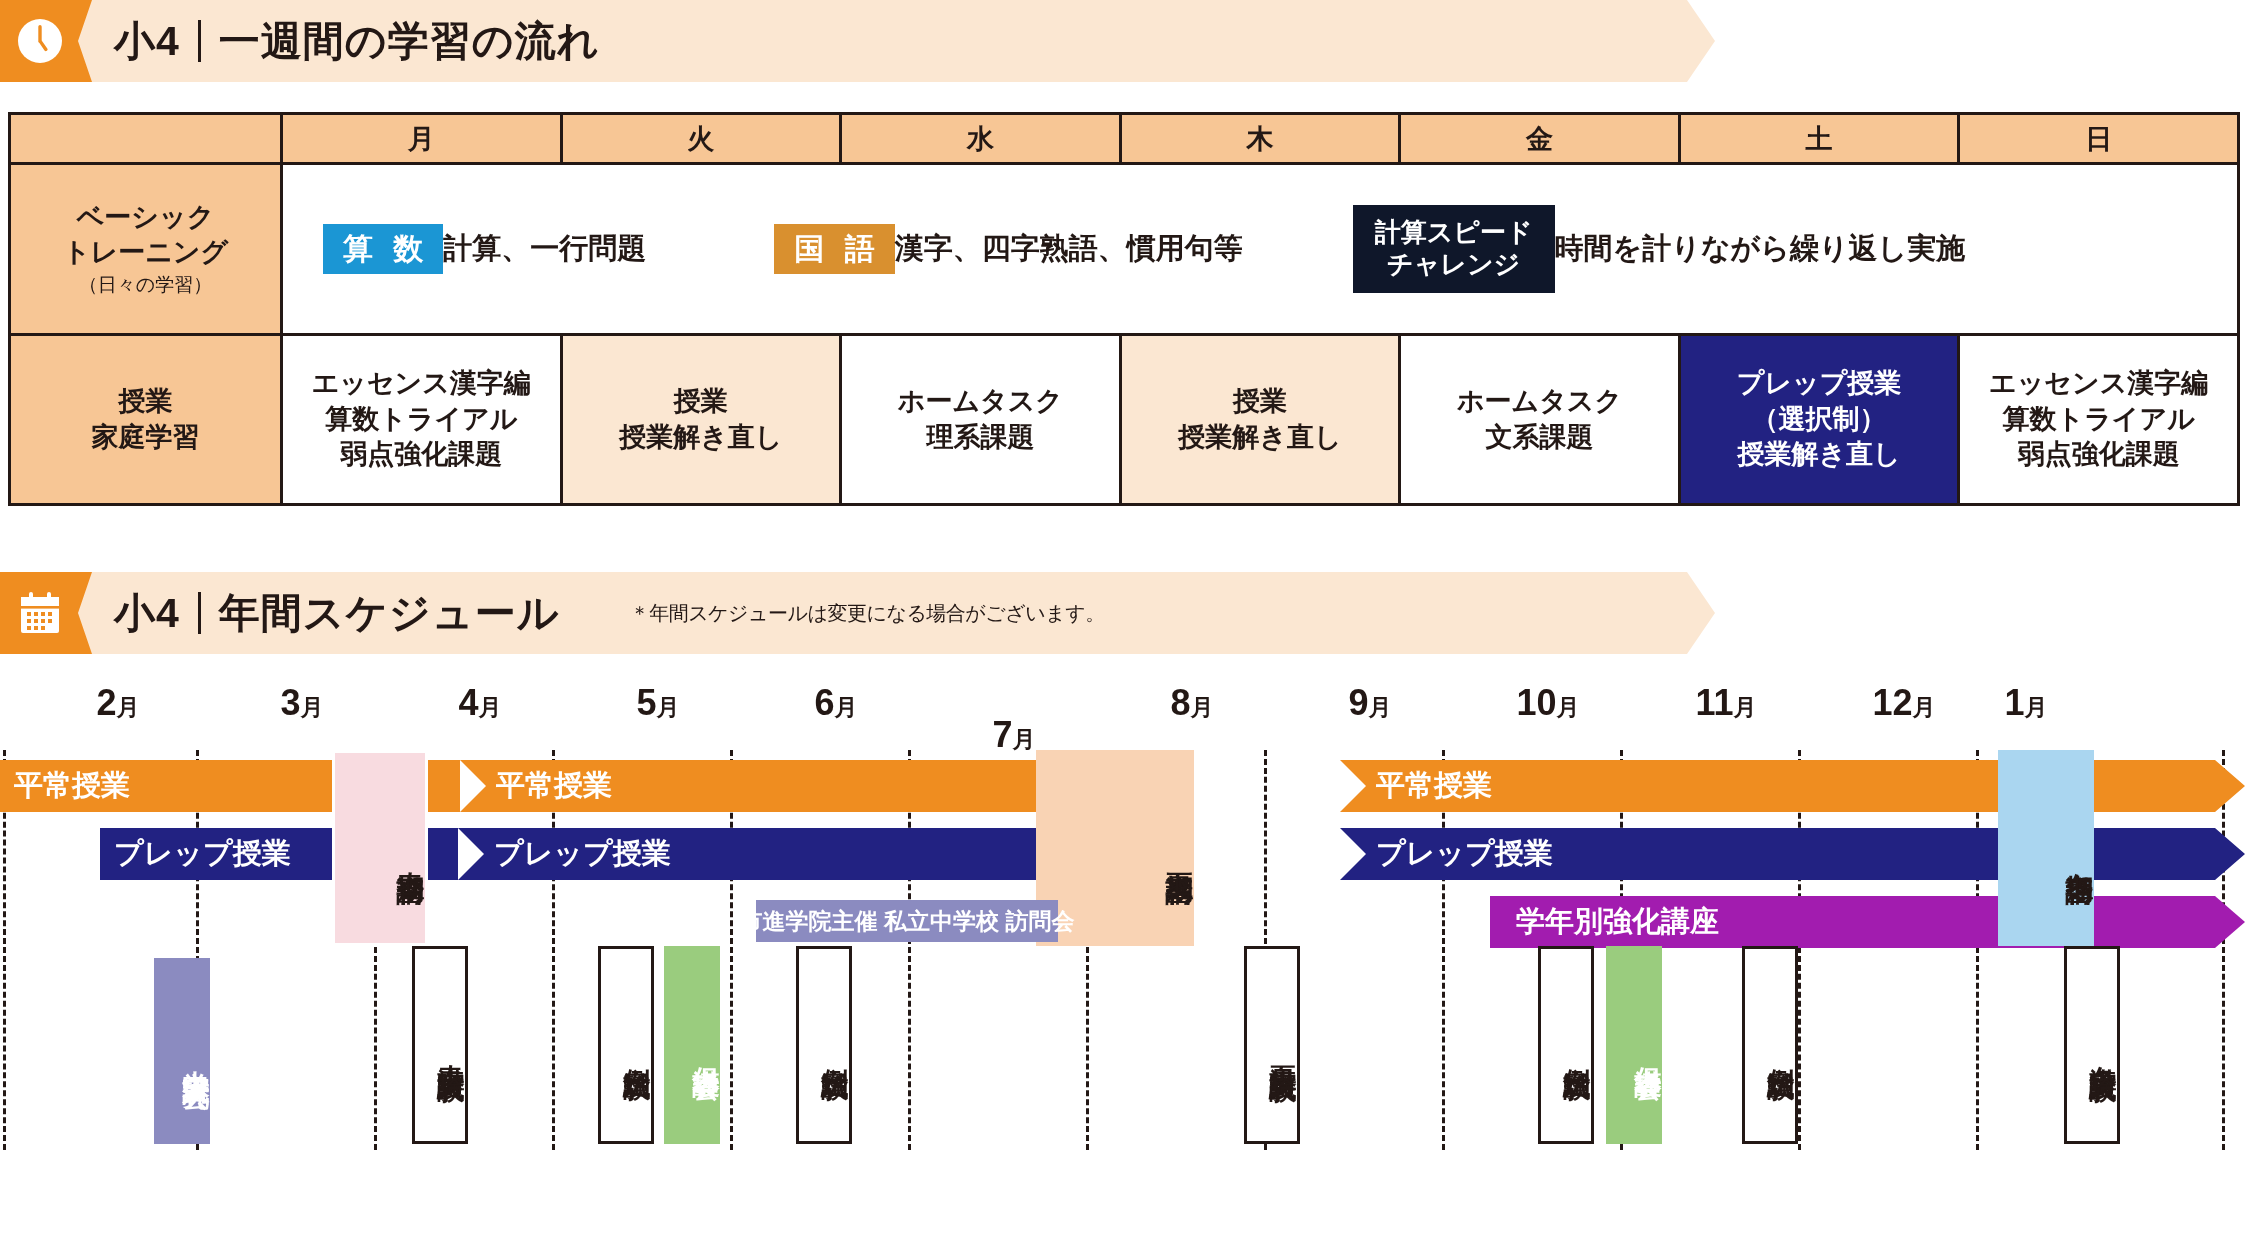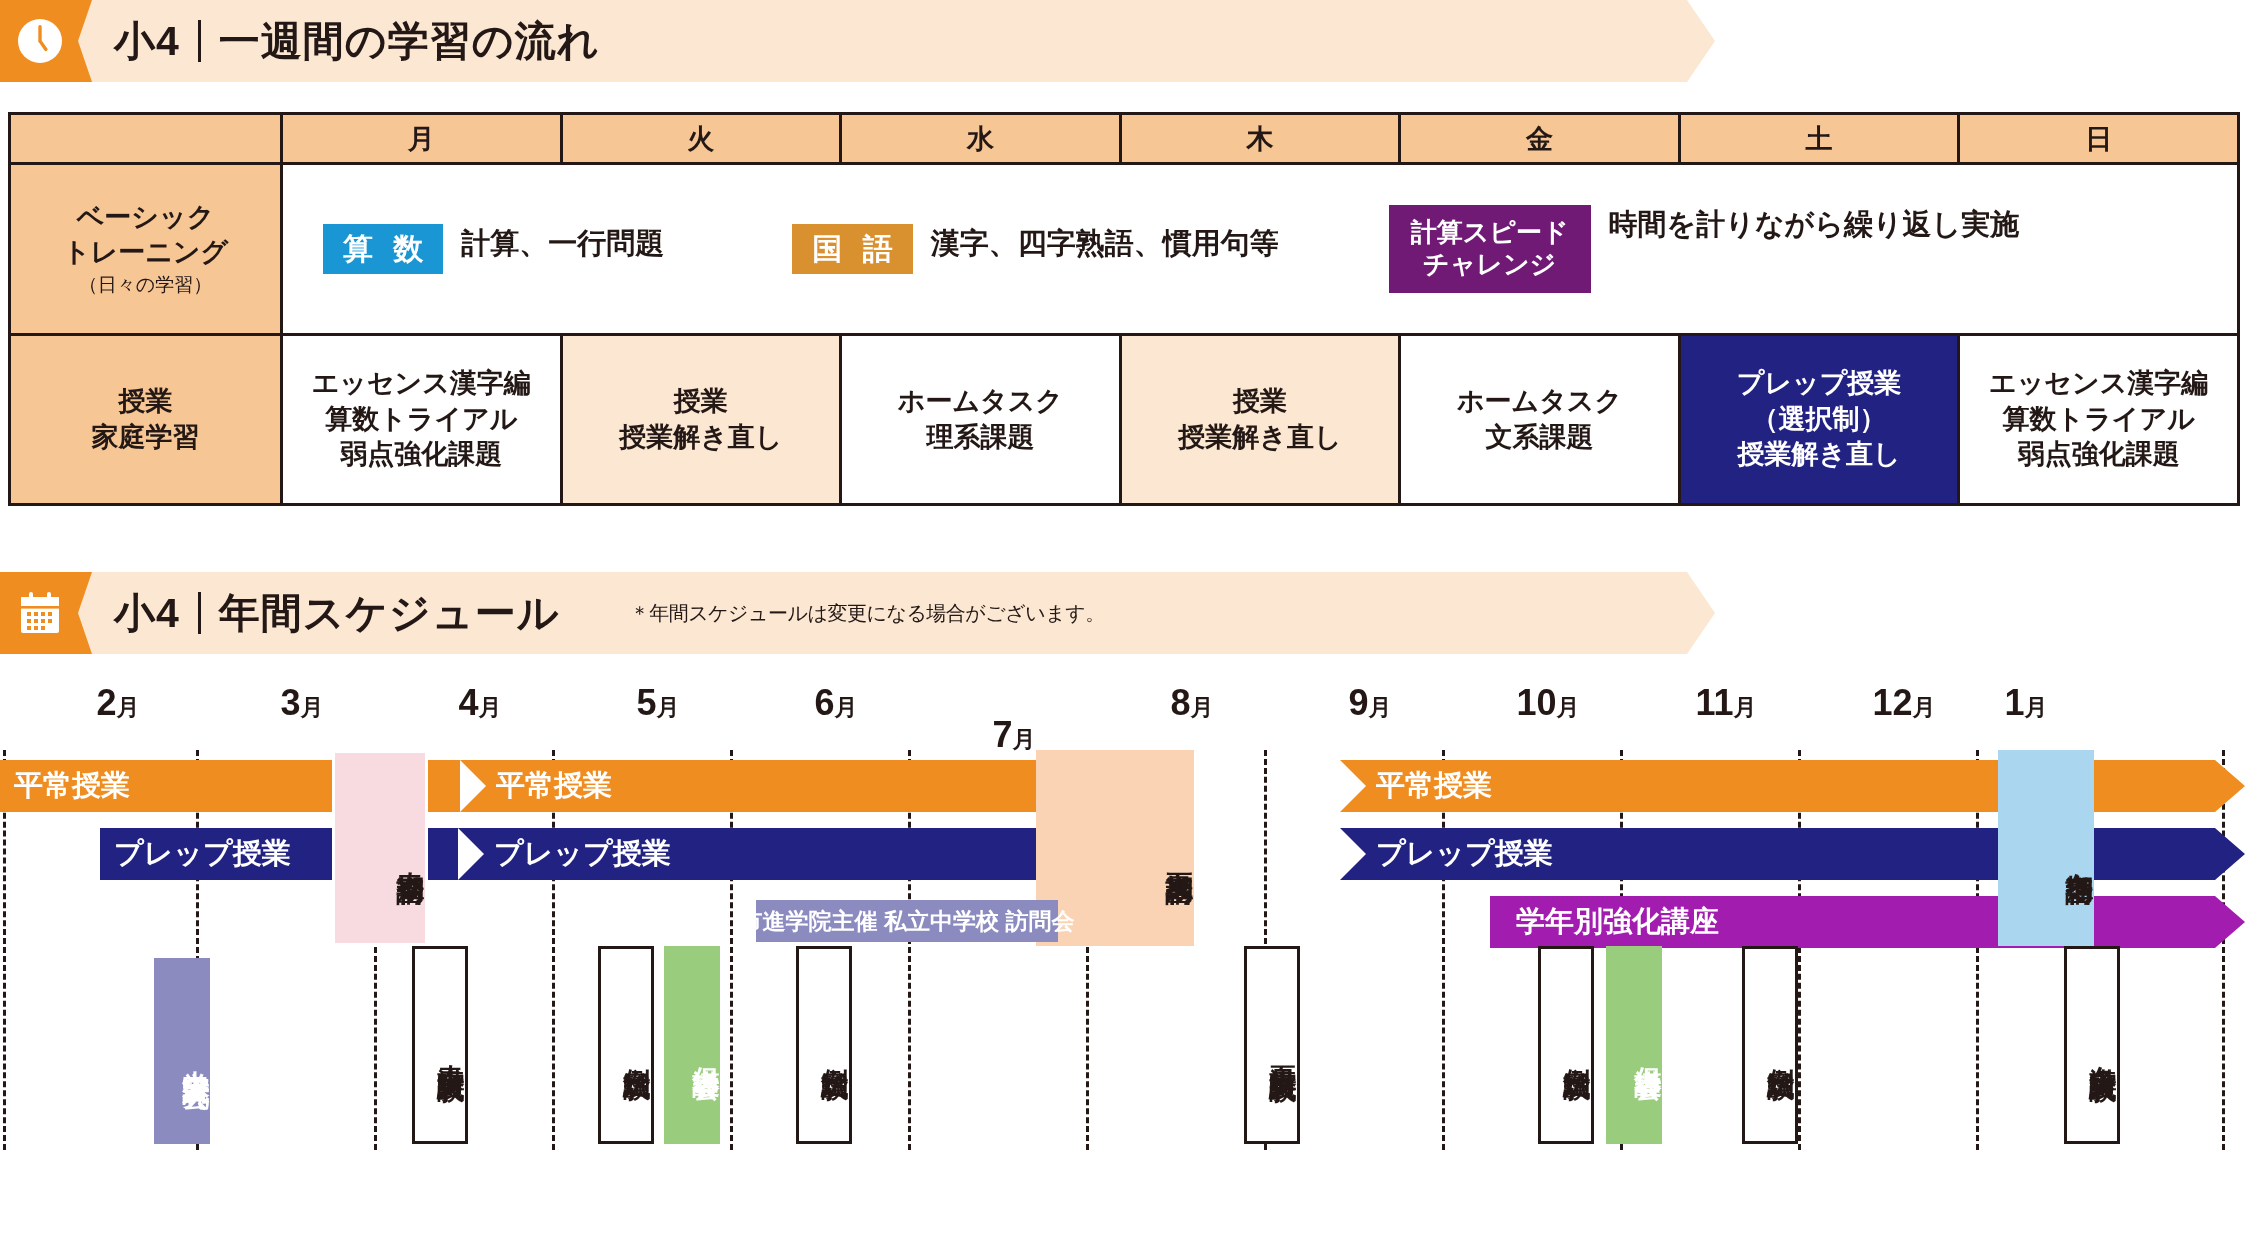--- a/index.html
+++ b/index.html
@@ -48,30 +48,30 @@
   }
   .col-label { width:272px; }
   .hdr { background:#f7c695; height:50px; font-size:27px; font-weight:bold; }
   .hdr-blank { background:#f7c695; }
   .rowlabel {
     background:#f7c695; font-size:27px; font-weight:bold; line-height:1.28;
   }
   .rowlabel .sub { font-size:19px; font-weight:normal; display:block; margin-top:4px; }
   .basic-row td.basic-cell { padding:0; }
   .basic-inner { display:flex; align-items:center; height:168px; background:#fff; }
-  .bt-group { display:flex; gap:18px; padding-left:40px; }
+  .bt-group { display:flex; align-items:center; padding-left:40px; }
   .badge {
     color:#fff; font-size:30px; font-weight:bold; letter-spacing:6px;
     padding:6px 14px 6px 20px; line-height:1.25; white-space:nowrap;
   }
   .badge-math { background:#1b96d4; }
   .badge-jp   { background:#d9902f; }
   .bt-text { font-size:29px; font-weight:bold; white-space:nowrap; }
   .blackbox {
-    background:#701a75; color:#fff; font-size:26px; font-weight:bold;
+    background:#0f172a; color:#fff; font-size:26px; font-weight:bold;
     line-height:1.22; padding:12px 22px; white-space:nowrap; text-align:center;
   }
   .study-row td { height:170px; font-size:27px; font-weight:bold; line-height:1.32; }
   .cell-white { background:#ffffff; }
   .cell-cream { background:#fbe7d2; }
   .cell-navy  { background:#222282; color:#ffffff; }
 
   
   .annual { margin-top:66px; position:relative; }
   .months { position:relative; height:62px; margin-top:28px; }

